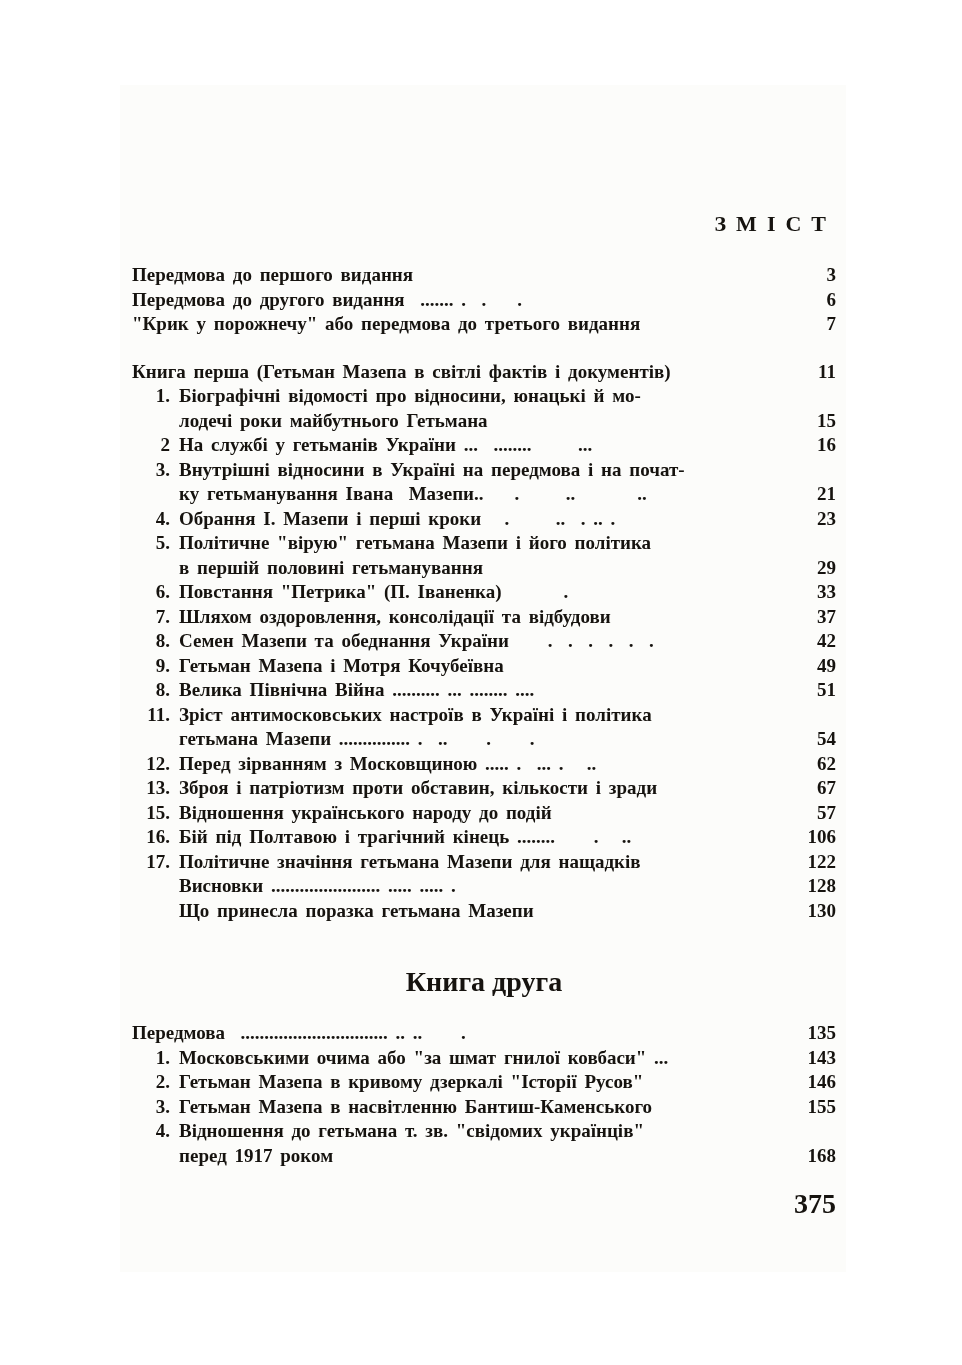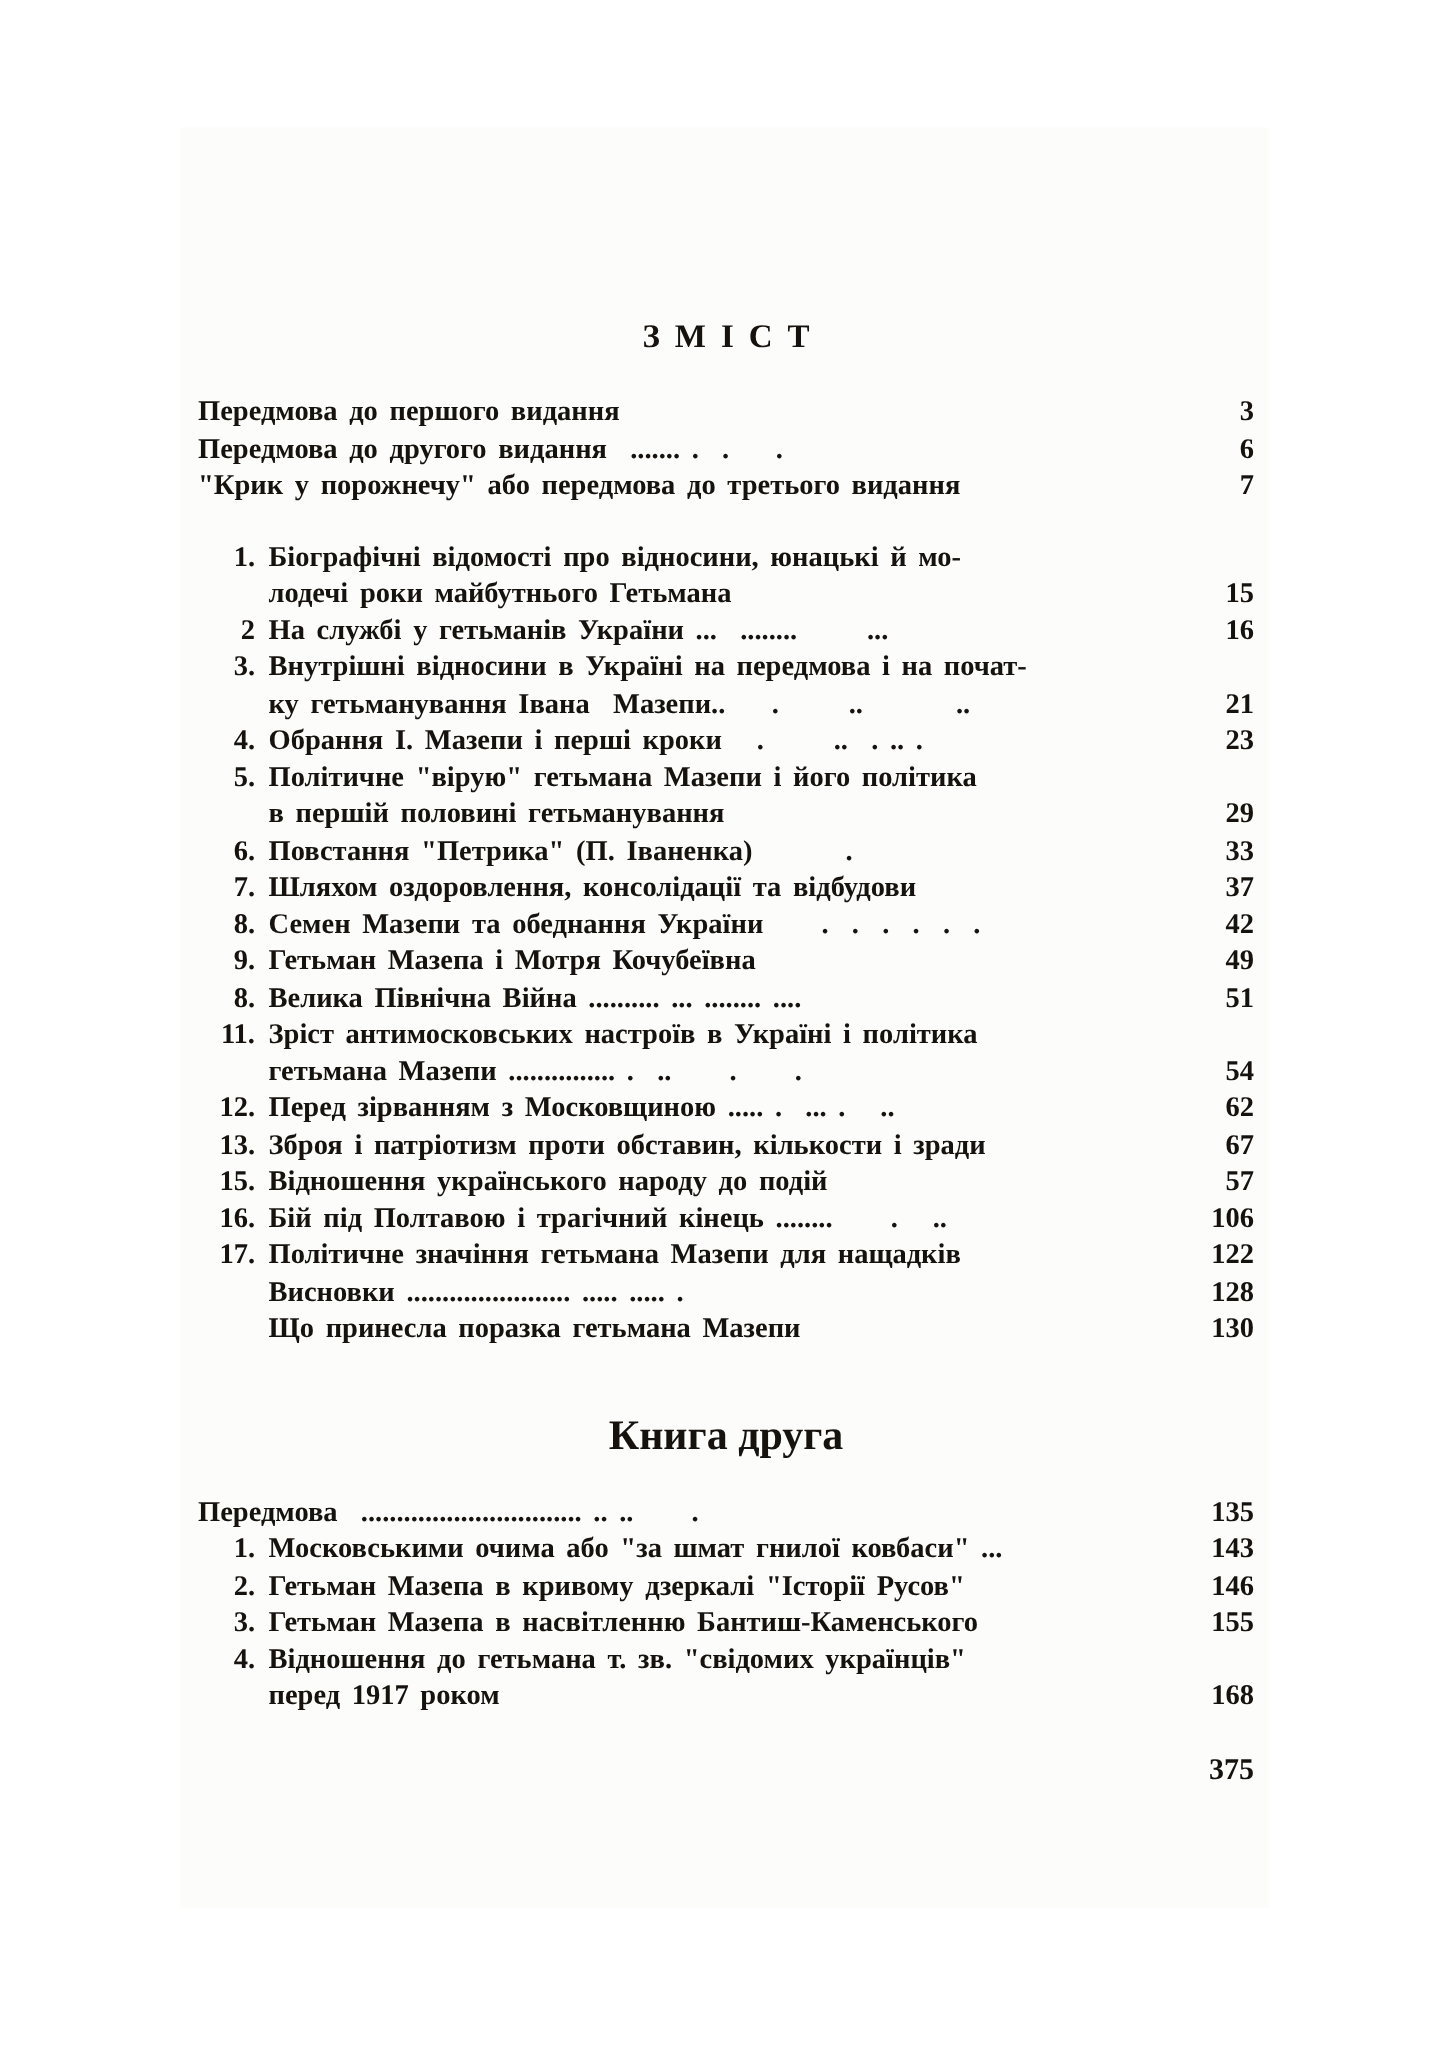--- a/index.html
+++ b/index.html
@@ -23,21 +23,21 @@
     background: #fcfcfa;
     color: #16130f;
     font-weight: 700;
     font-size: 19px;
     box-sizing: border-box;
   }
   .content {
     padding: 126px 10px 0 12px;
   }
   .title {
-    text-align: center;
+    text-align: right;
     font-size: 22px;
     line-height: 26px;
     letter-spacing: 10px;
     text-indent: 10px; 
     margin-bottom: 26px;
     white-space: pre;
   }
   .trow {
     display: flex;
     align-items: baseline;
@@ -64,37 +64,38 @@
     text-align: center;
     font-size: 28px;
     line-height: 26px;
     white-space: pre;
   }
   .gap       { height: 23px; }
   .gap-large { height: 46px; }
   .gap-mid   { height: 26px; }
   .footer {
     text-align: right;
-    font-size: 20px;
+    font-size: 28px;
     line-height: 24px;
     margin-top: 24px;
     padding-right: 0;
   }
 </style>
 </head>
 <body>
 
 <div class="sheet">
   <div class="content">
     <div class="title">ЗМІСТ</div>
     <div>
         <div class="trow plain"><span class="txt">Передмова до першого видання</span><span class="pg">3</span></div>
         <div class="trow plain"><span class="txt">Передмова до другого видання  ....... .  .    .</span><span class="pg">6</span></div>
         <div class="trow plain"><span class="txt">"Крик у порожнечу" або передмова до третього видання</span><span class="pg">7</span></div>
         <div class="gap"></div>
+        <div class="trow heading-inline"><span class="txt">Книга перша (Гетьман Мазепа в світлі фактів і документів)</span><span class="pg">11</span></div>
         <div class="trow item"><span class="num">1.</span><span class="txt">Біографічні відомості про відносини, юнацькі й мо-</span><span class="pg"></span></div>
         <div class="trow cont"><span class="num"></span><span class="txt">лодечі роки майбутнього Гетьмана</span><span class="pg">15</span></div>
         <div class="trow item"><span class="num">2</span><span class="txt">На службі у гетьманів України ...  ........      ...</span><span class="pg">16</span></div>
         <div class="trow item"><span class="num">3.</span><span class="txt">Внутрішні відносини в Україні на передмова і на почат-</span><span class="pg"></span></div>
         <div class="trow cont"><span class="num"></span><span class="txt">ку гетьманування Івана  Мазепи..    .      ..        ..</span><span class="pg">21</span></div>
         <div class="trow item"><span class="num">4.</span><span class="txt">Обрання І. Мазепи і перші кроки   .      ..  . .. .</span><span class="pg">23</span></div>
         <div class="trow item"><span class="num">5.</span><span class="txt">Політичне "вірую" гетьмана Мазепи і його політика</span><span class="pg"></span></div>
         <div class="trow cont"><span class="num"></span><span class="txt">в першій половині гетьманування</span><span class="pg">29</span></div>
         <div class="trow item"><span class="num">6.</span><span class="txt">Повстання "Петрика" (П. Іваненка)        .</span><span class="pg">33</span></div>
         <div class="trow item"><span class="num">7.</span><span class="txt">Шляхом оздоровлення, консолідації та відбудови</span><span class="pg">37</span></div>

